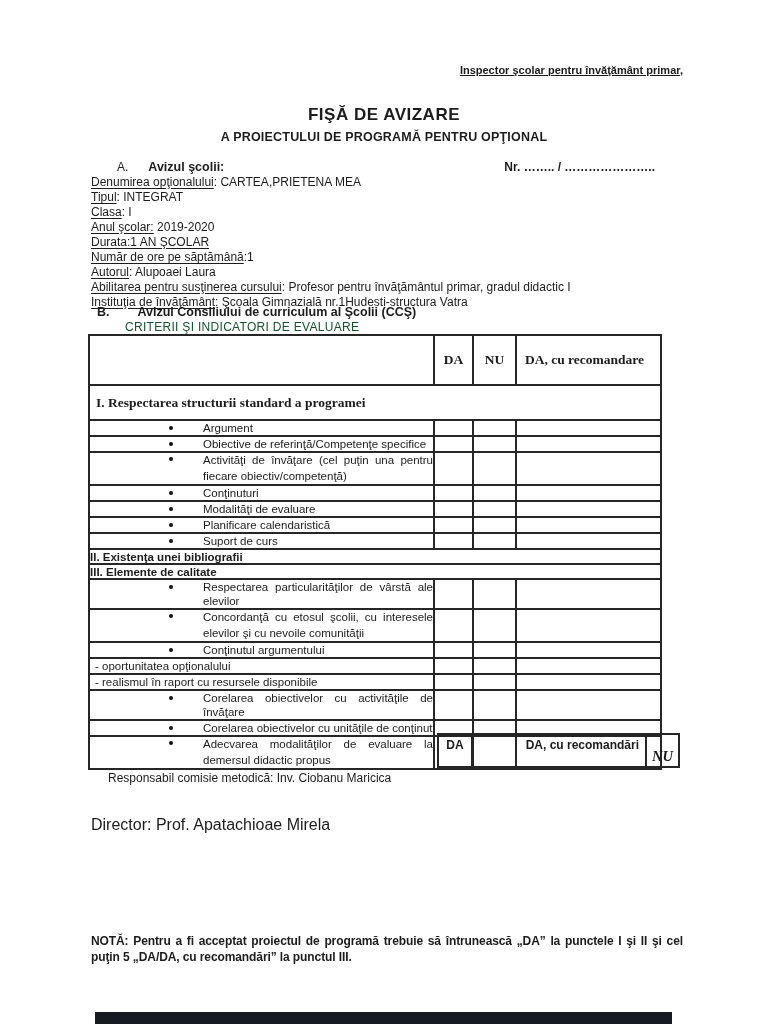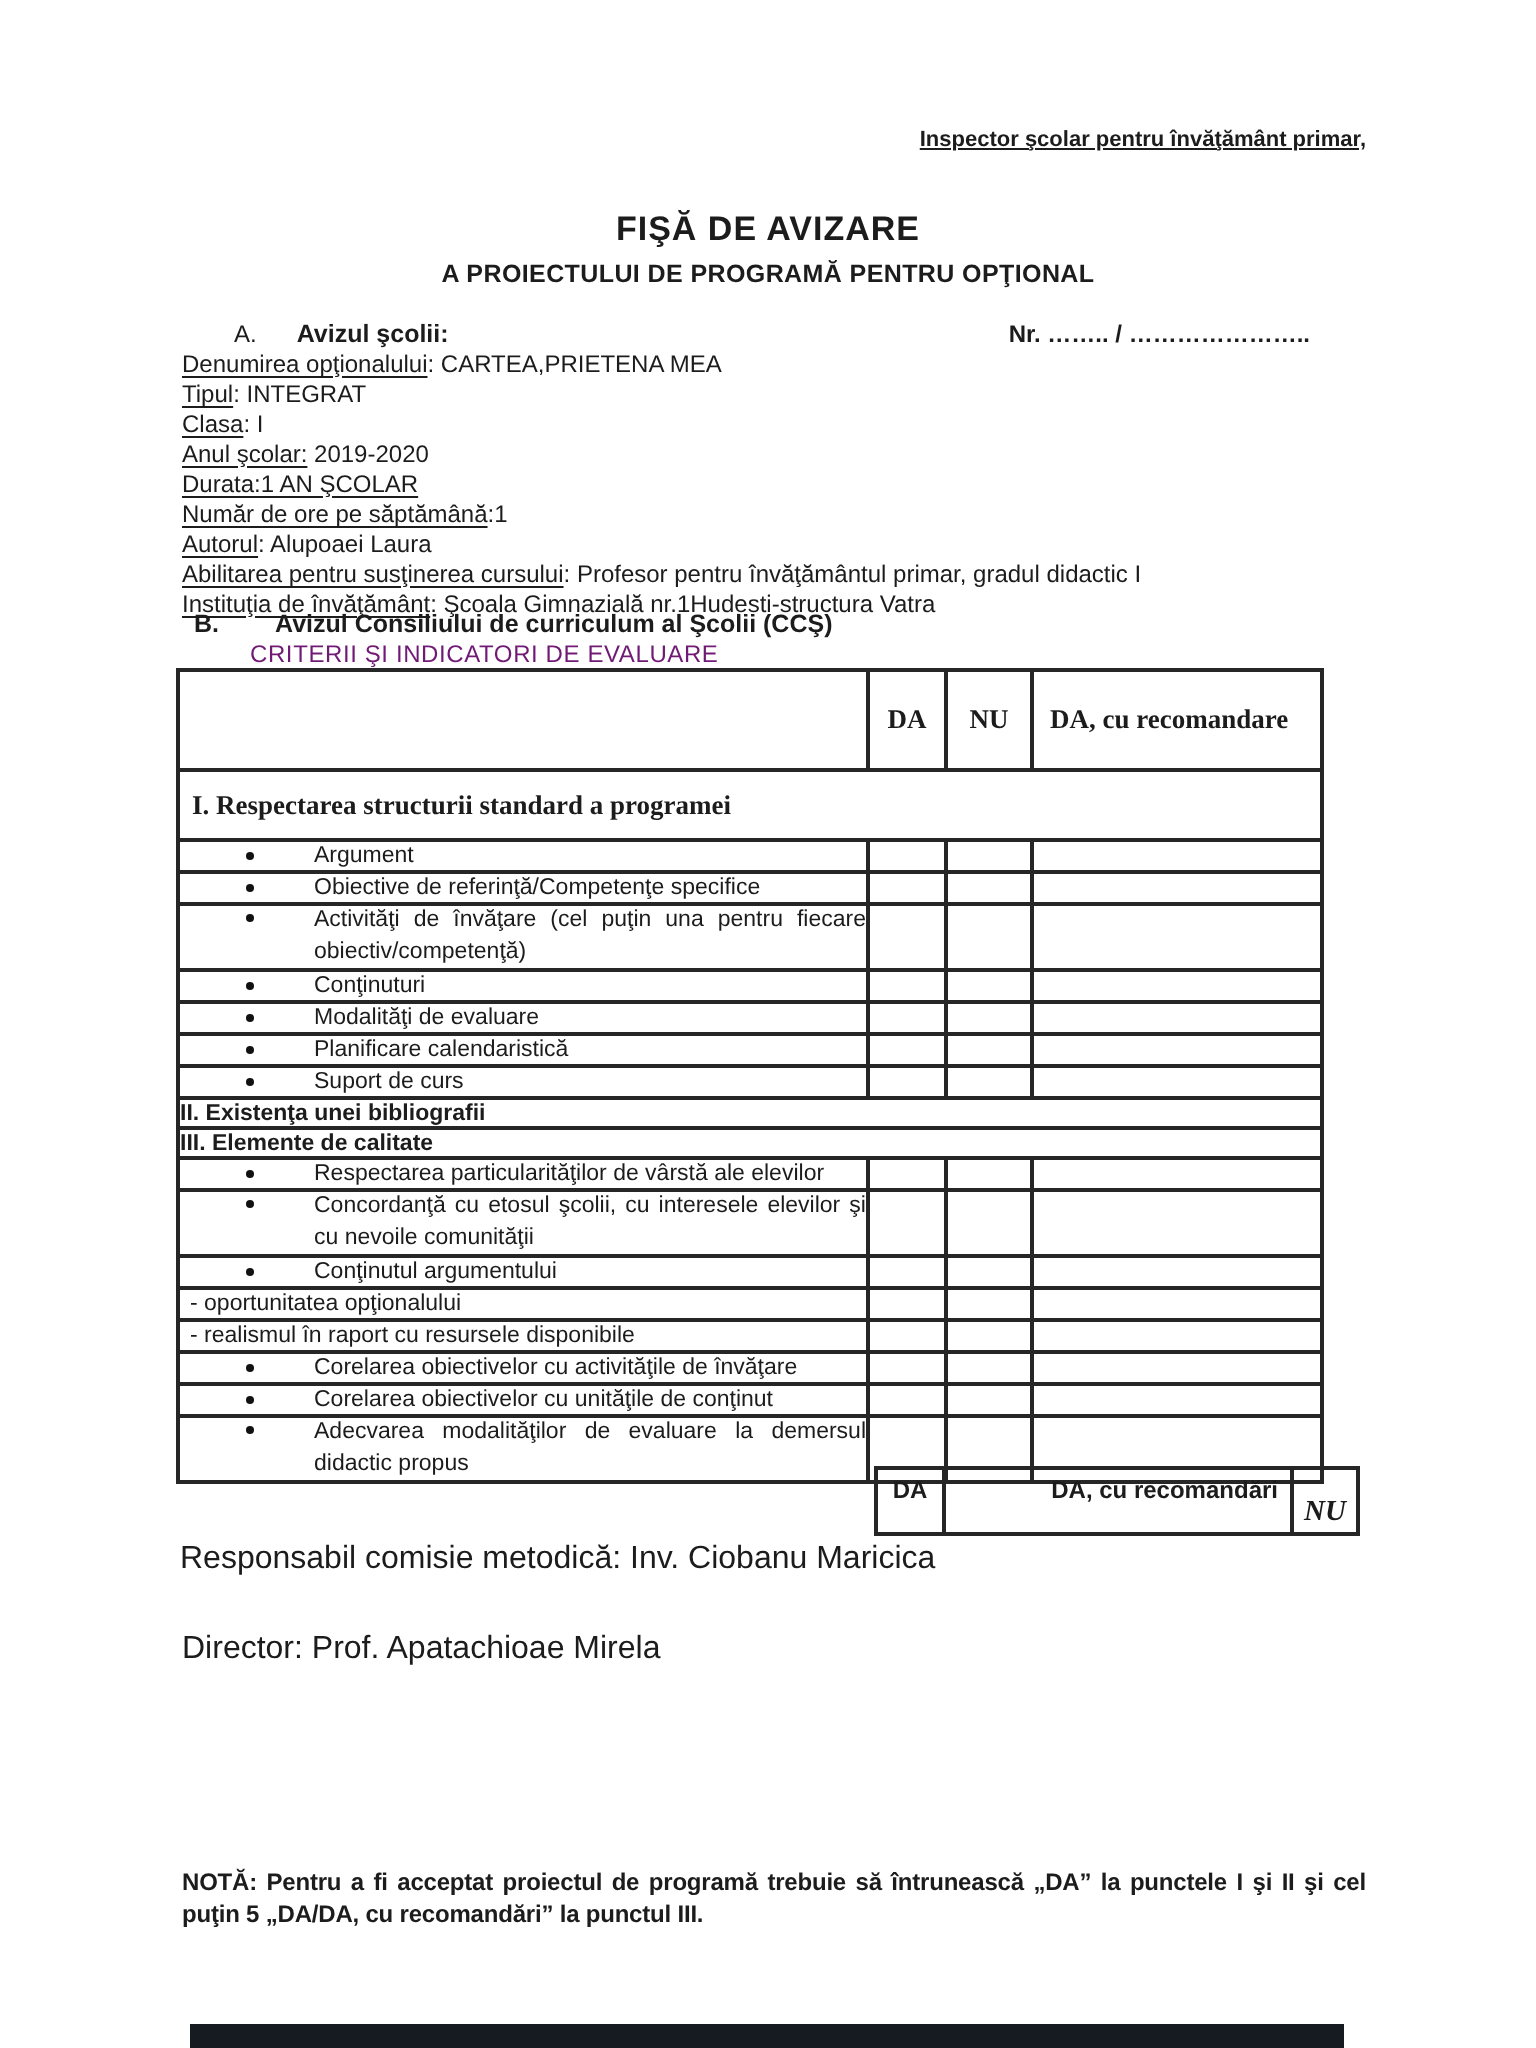--- a/index.html
+++ b/index.html
@@ -18,47 +18,47 @@
   .a-head { position:relative; height:15px; }
   .a-marker { margin-left:26px; }
   .a-title { margin-left:20px; font-weight:bold; font-size:12.5px; }
   .nr { position:absolute; right:28px; top:0; font-weight:bold; }
   .field { height:15px; white-space:nowrap; }
   .u { text-decoration:underline; text-underline-offset:2px; }
 
   .sectionB { top:305px; left:91px; width:592px; font-size:12.5px; line-height:15px; }
   .b-marker { margin-left:6px; font-weight:bold; }
   .b-title { margin-left:28px; font-weight:bold; }
-  .criterii { margin-left:34px; font-weight:normal; font-size:12px; color:#701a75; letter-spacing:0.3px; }
+  .criterii { margin-left:34px; font-weight:normal; font-size:12px; color:#14532d; letter-spacing:0.3px; }
 
   table.eval { border-collapse:collapse; table-layout:fixed; width:572px; }
   table.eval td, table.eval th { border:2px solid #262626; padding:0; vertical-align:middle; }
   .col-crit { width:345px; } .col-da { width:39px; } .col-nu { width:43px; } .col-rec { width:145px; }
   tr.hdr { height:50px; }
   tr.hdr th { font-family:"Liberation Serif", serif; font-size:13.5px; font-weight:bold; text-align:center; }
   tr.hdr th.rec { text-align:left; padding-left:8px; line-height:16px; }
   tr.sec1 { height:35px; }
   tr.sec1 td { font-family:"Liberation Serif", serif; font-size:13.5px; font-weight:bold; padding-left:6px; }
   tr.h1 { height:15px; } tr.h2 { height:32px; }
   td.crit { font-size:11.5px; line-height:14px; padding-right:4px; }
   tr.h2 td.crit { line-height:15.5px; }
-  .bullet-wrap { position:relative; padding-left:67px; text-align:justify; }
+  .bullet-wrap { position:relative; padding-left:67px; text-align:justify;margin-left:46px; }
   .dot { position:absolute; left:33px; top:5px; width:4px; height:4px; background:#111; border-radius:50%; }
   tr.h2 .dot { top:4px; }
   .plain-wrap { padding-left:5px; }
   td.secrow { font-size:11.5px; font-weight:bold; padding-left:5px; }
 
   .verdict { top:733px; left:437px; display:flex; }
   .vcell { box-sizing:border-box; border:2px solid #262626; height:35px; font-size:12px; font-weight:bold; }
   .v-da { width:35px; border-right-width:1px; text-align:center; padding-top:3px; }
   .v-rec { width:175px; border-left-width:1px; text-align:right; padding:3px 6px 0 0; }
   .v-nu { width:35px; margin-left:-2px; display:flex; align-items:flex-end; justify-content:center;
           font-family:"Liberation Serif", serif; font-style:italic; font-size:14.5px; padding-bottom:1px; }
 
-  .sig1 { top:771px; left:90px; font-size:16px; }
+  .sig1 { top:771px; left:108px; font-size:12px; }
   .sig2 { top:816px; left:91px; font-size:16px; }
 
   .note { top:933px; left:91px; width:592px; font-size:12px; font-weight:bold; line-height:16px;
           text-align:justify; letter-spacing:-0.1px; }
 
   .bottom-bar { top:1012px; left:95px; width:577px; height:12px; background:#161b22; }
 </style>
 </head>
 <body>
 

